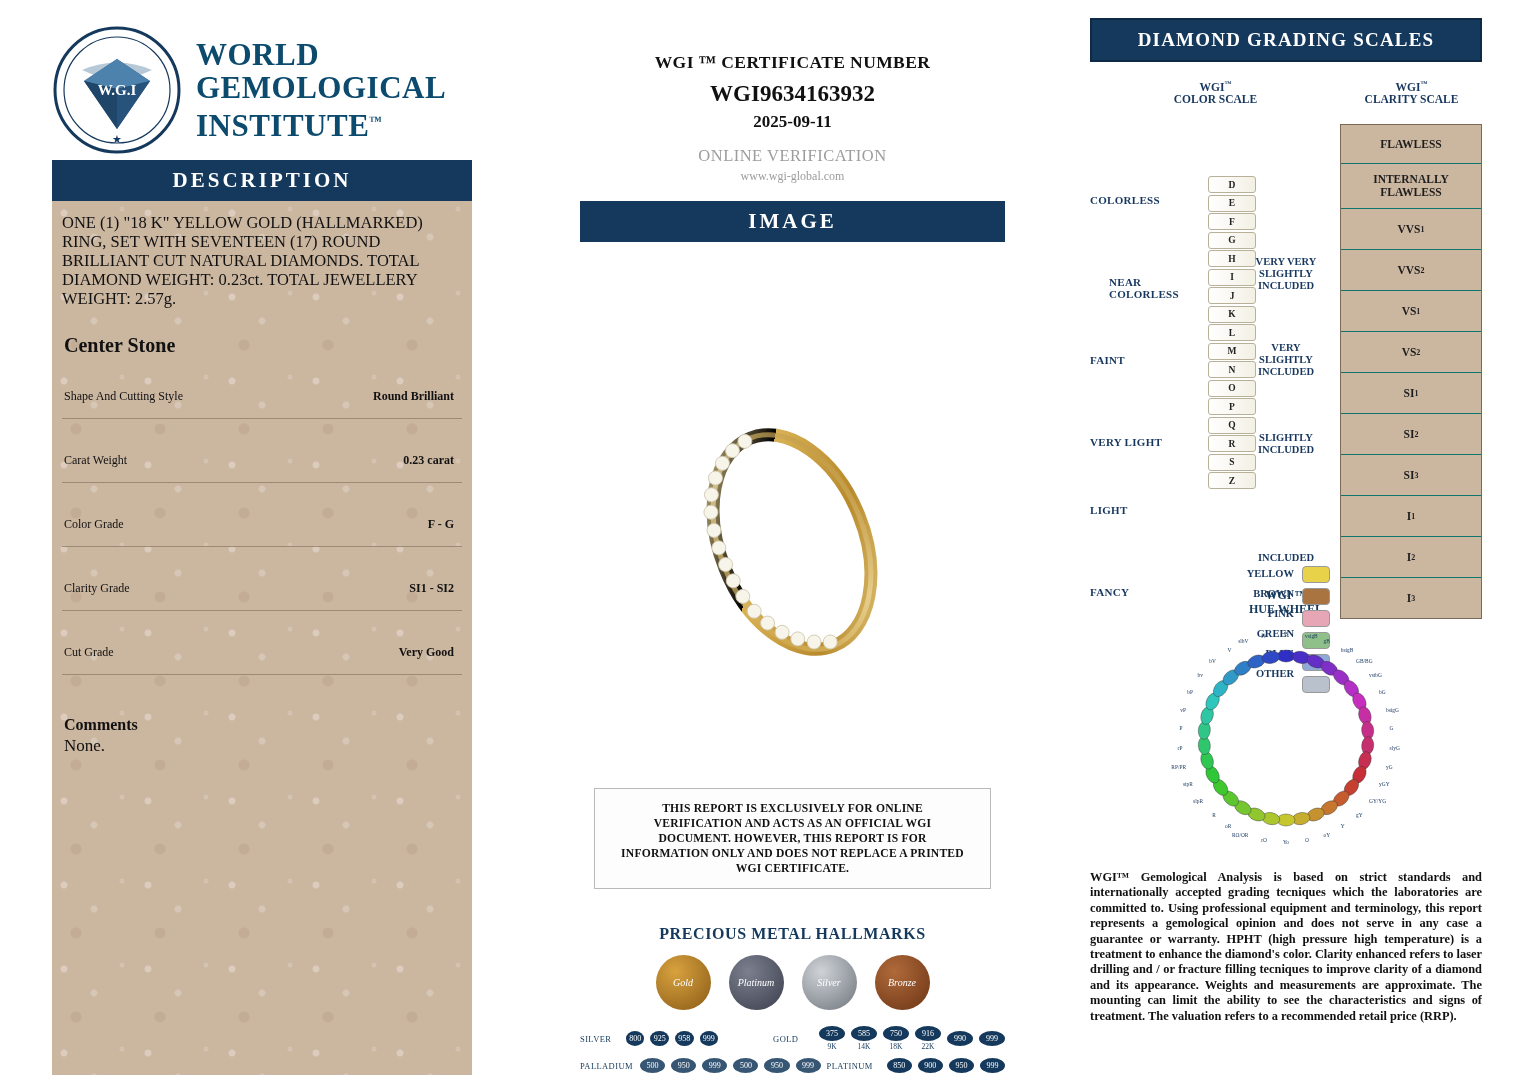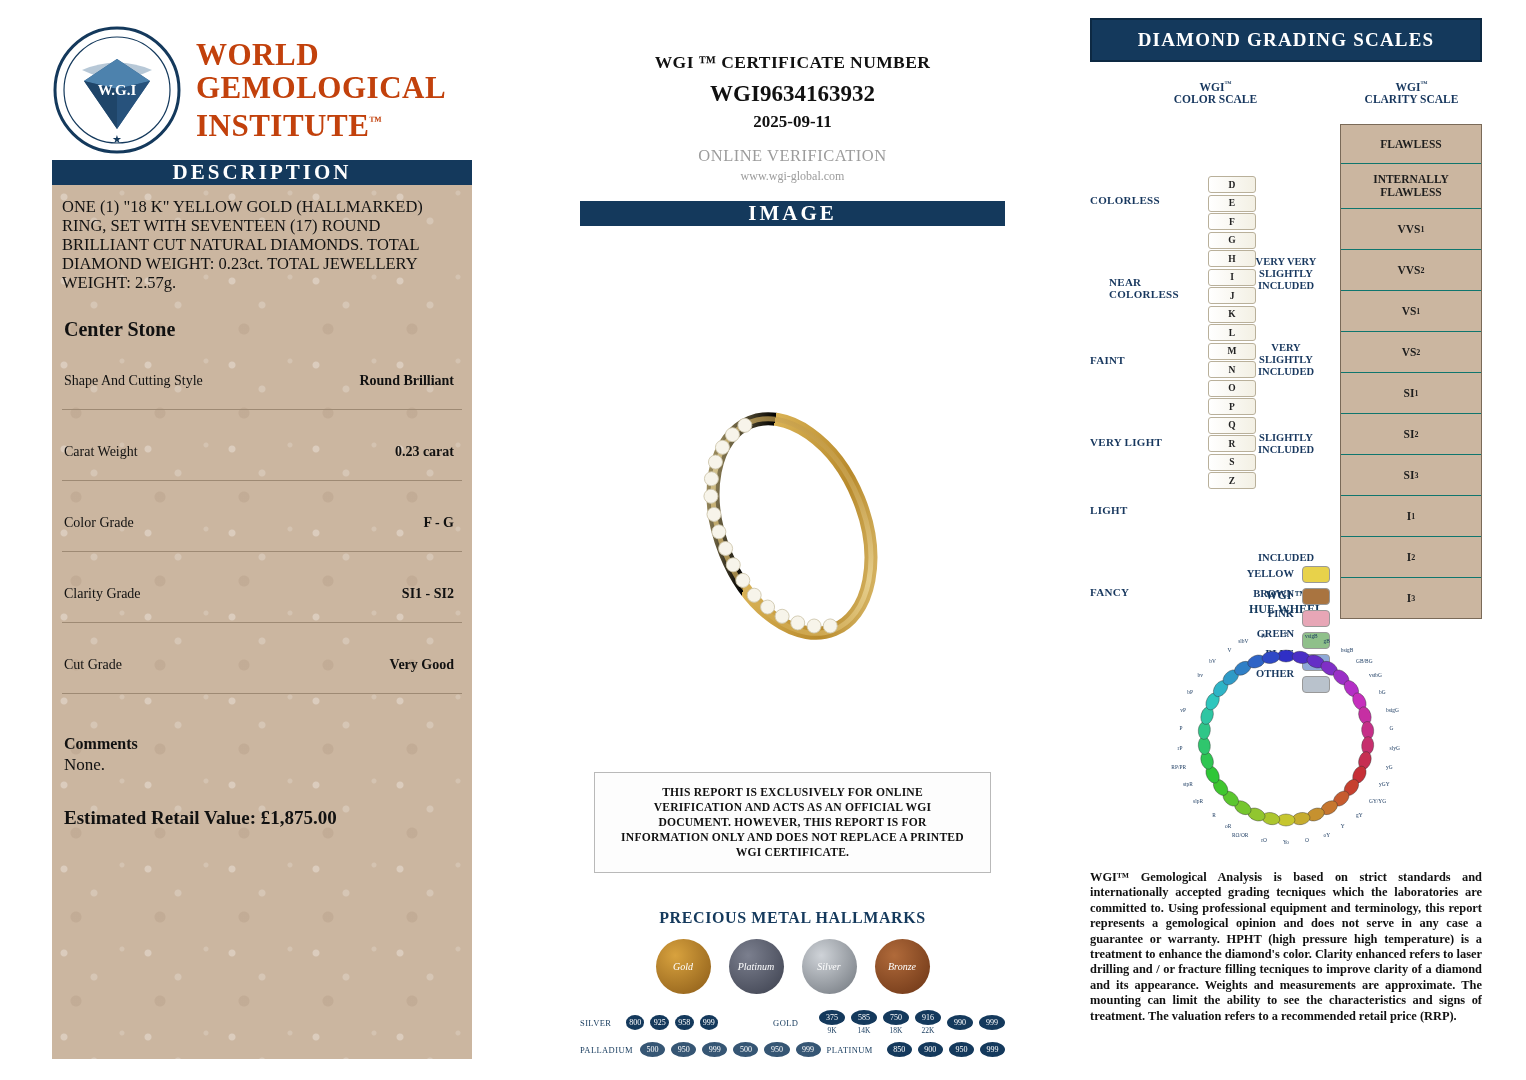--- a/index.html
+++ b/index.html
@@ -12,46 +12,46 @@
     position:relative;
   }
   .page{position:absolute;inset:0;}
 
   
   .col-left{position:absolute;left:52px;top:20px;width:420px;}
   .logo-row{display:flex;align-items:center;gap:14px;height:140px;}
   .logo-mark{width:130px;height:130px;position:relative;flex:none;}
   .logo-text{
     font-family:"Liberation Serif", serif;
-    font-weight:bold;font-size:31px;line-height:33px;color:#c2410c;
+    font-weight:bold;font-size:31px;line-height:33px;color:#0c4a6e;
     letter-spacing:.5px;
   }
   .logo-text .tm{font-size:13px;vertical-align:super;}
 
   .band{
     background:#14395c;color:#fff;text-align:center;
     font-weight:bold;letter-spacing:3px;font-size:21px;
-    padding:0 0;
+    padding:8px 0;
   }
   .desc-body{
     background:#cbb6a0;
     background-image:
        radial-gradient(circle at 12px 12px, rgba(255,255,255,.30) 3px, transparent 4px),
        radial-gradient(circle at 42px 36px, rgba(255,255,255,.22) 3px, transparent 4px),
        radial-gradient(circle at 70px 8px, rgba(255,255,255,.18) 2px, transparent 3px),
        radial-gradient(circle at 24px 60px, rgba(120,90,60,.10) 5px, transparent 6px);
     background-size:84px 84px,84px 84px,84px 84px,84px 84px;
     padding:12px 10px 20px 10px;
     min-height:842px;
     font-size:16.5px;line-height:19px;
   }
   .desc-text{margin:0 0 8px 0;}
   .sec-title{font-weight:bold;font-size:20px;margin:28px 0 2px 2px;}
   .kv{display:flex;justify-content:space-between;align-items:baseline;
-      border-bottom:1px solid #9e8a74;padding:5px 4px 19px 2px;font-size:14px;margin-top:27px;}
+      border-bottom:1px solid #9e8a74;padding:5px 4px 12px 2px;font-size:12px;margin-top:27px;}
   .kv .k{font-weight:normal;}
   .kv .v{font-weight:bold;padding-right:4px;}
   .comments-h{font-weight:bold;font-size:16px;margin:40px 0 0 2px;}
   .comments-v{font-size:17px;margin:2px 0 0 2px;}
   .retail{font-weight:bold;font-size:19px;margin:34px 0 0 2px;}
 
   
   .col-center{position:absolute;left:580px;top:20px;width:425px;text-align:center;}
   .cert-title{font-weight:bold;font-size:17.5px;letter-spacing:.4px;margin-top:32px;}
   .cert-num{font-weight:bold;font-size:23px;margin-top:8px;}
@@ -162,21 +162,20 @@
         <span class="v">SI1 - SI2</span>
       </div>
       <div class="kv">
         <span class="k">Cut Grade</span>
         <span class="v">Very Good</span>
       </div>
 
       <div class="comments-h">Comments</div>
       <div class="comments-v">None.</div>
 
-      <div class="retail">Estimated Retail Value: £1,875.00</div>
     </div>
   </div>
 
   <div class="col-center">
     <div class="cert-title">WGI ™ CERTIFICATE NUMBER</div>
     <div class="cert-num">WGI9634163932</div>
     <div class="cert-date">2025-09-11</div>
     <div class="online-v">ONLINE VERIFICATION</div>
     <div class="online-u">www.wgi-global.com</div>
 

